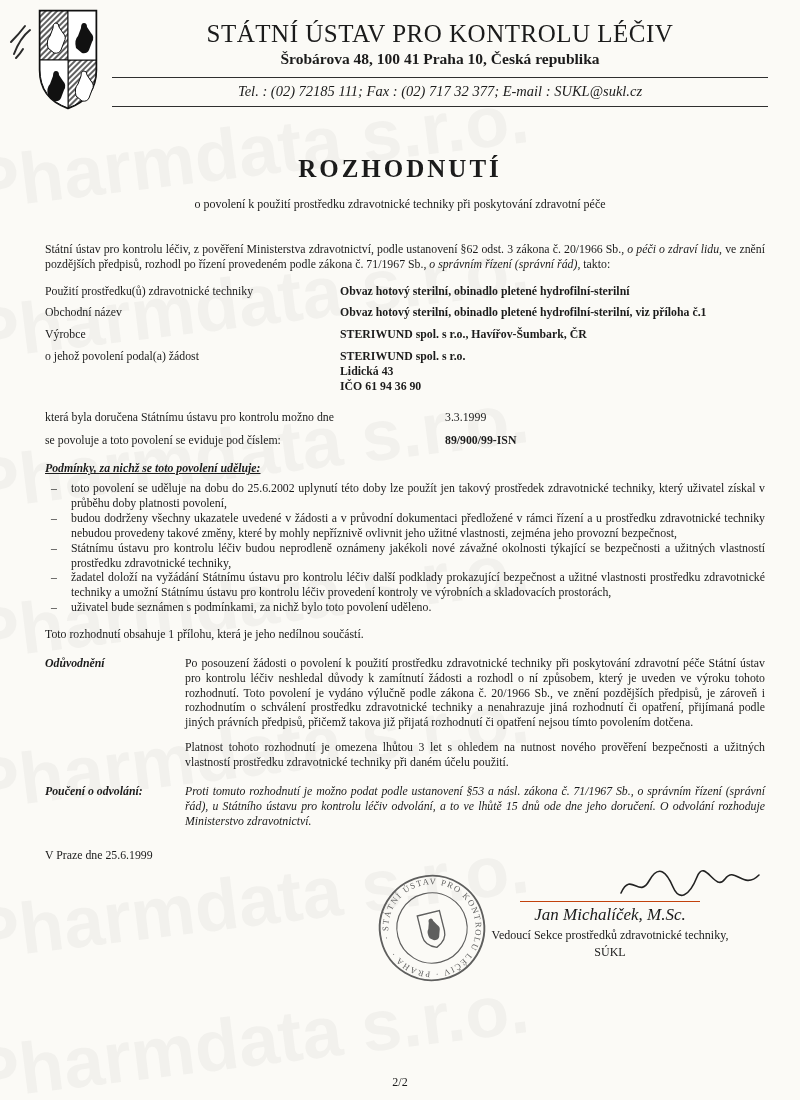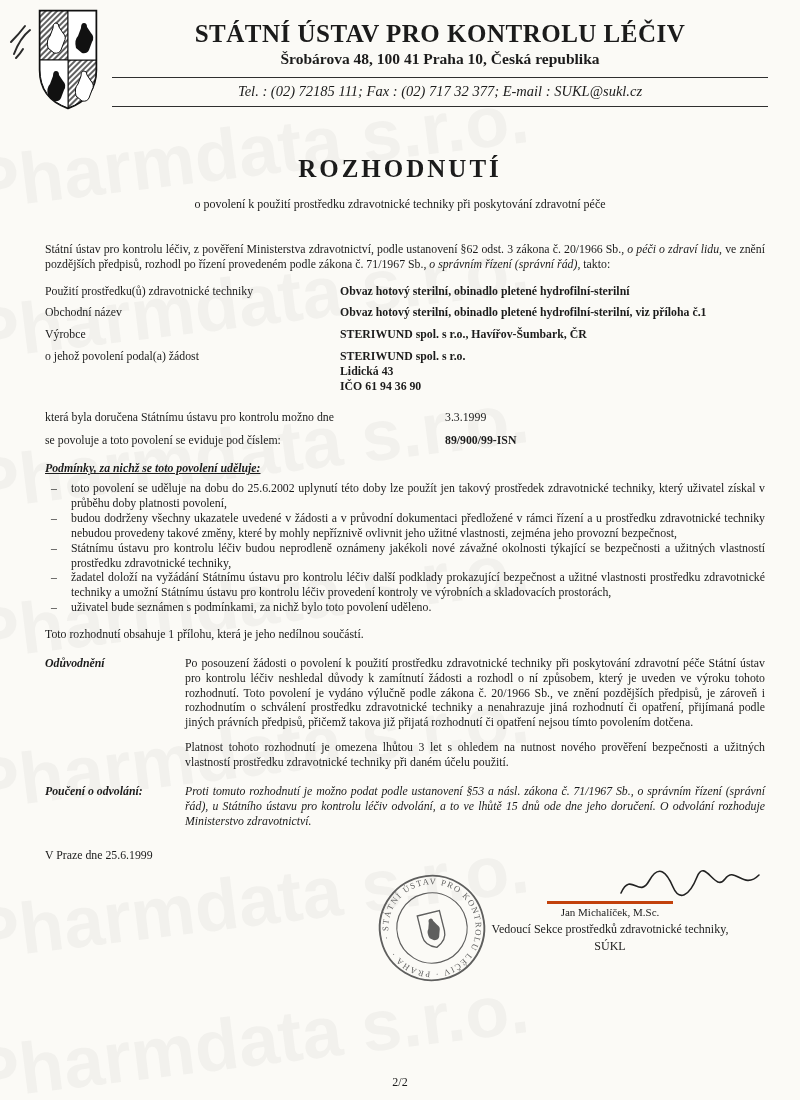--- a/index.html
+++ b/index.html
@@ -12,21 +12,21 @@
   .wm {
     position:absolute; left:-30px; white-space:nowrap; pointer-events:none;
     font-family:"Liberation Sans", sans-serif; font-weight:bold;
     font-size:72px; color:rgba(70,70,70,0.05); transform:rotate(-7deg);
   }
   
   .header { position:relative; padding-top:12px; }
   .coat { position:absolute; left:36px; top:8px; width:64px; height:102px; }
   .pen-mark { position:absolute; left:6px; top:14px; }
   .header-text { margin-left:112px; margin-right:32px; text-align:center; }
-  .inst-name { font-size:25px; font-weight:bold; letter-spacing:0.5px; margin:8px 0 2px; }
+  .inst-name { font-size:25px; font-weight:normal; letter-spacing:0.5px; margin:8px 0 2px; }
   .inst-addr { font-size:15.5px; font-weight:bold; margin:2px 0 9px; }
   .contact-band {
     border-top:1.5px solid #2f2f2f; border-bottom:1.5px solid #2f2f2f;
     padding:5px 0 6px; font-style:italic; font-size:14.5px;
   }
   
   .doc-title { text-align:center; font-size:25px; font-weight:bold; letter-spacing:3px; margin-top:48px; }
   .doc-subtitle { text-align:center; font-size:12px; margin-top:14px; }
   
   .content { padding:0 35px 0 45px; font-size:11.8px; line-height:1.26; }
@@ -48,21 +48,21 @@
   .sec-text { text-align:justify; }
   .sec-text p { margin:0 0 10px; }
   .sec-text p:last-child { margin-bottom:0; }
   .appeal-text { font-style:italic; text-align:justify; }
   .place-date { margin-top:20px; }
   
   .sign-area { position:relative; height:122px; margin-top:4px; }
   .stamp { position:absolute; left:330px; top:4px; width:114px; height:114px; transform:rotate(-14deg); opacity:0.88; }
   .sig-block { position:absolute; right:-10px; top:0; width:330px; text-align:center; }
   .sig-scribble { display:block; margin:0 10px 0 auto; }
-  .sig-name { display:inline-block; border-top:3px solid #c2410c; padding:2px 14px 0; font-size:11px; }
+  .sig-name { display:inline-block; border-top:1px solid #c2410c; padding:2px 14px 0; font-size:17px;font-style:italic; }
   .sig-title { font-size:12px; margin-top:2px; }
   .page-num { position:absolute; bottom:10px; left:0; right:0; text-align:center; font-size:12px; }
 </style>
 </head>
 <body>
 
 <div class="page">
 
   <div class="wm" style="top:110px">Pharmdata s.r.o.</div>
   <div class="wm" style="top:260px">Pharmdata s.r.o.</div>

